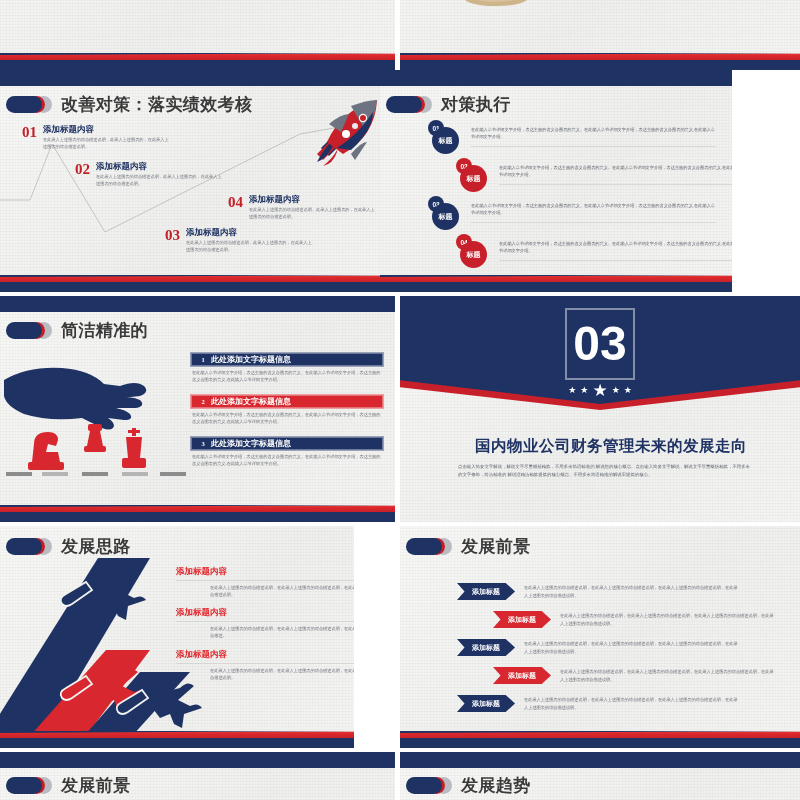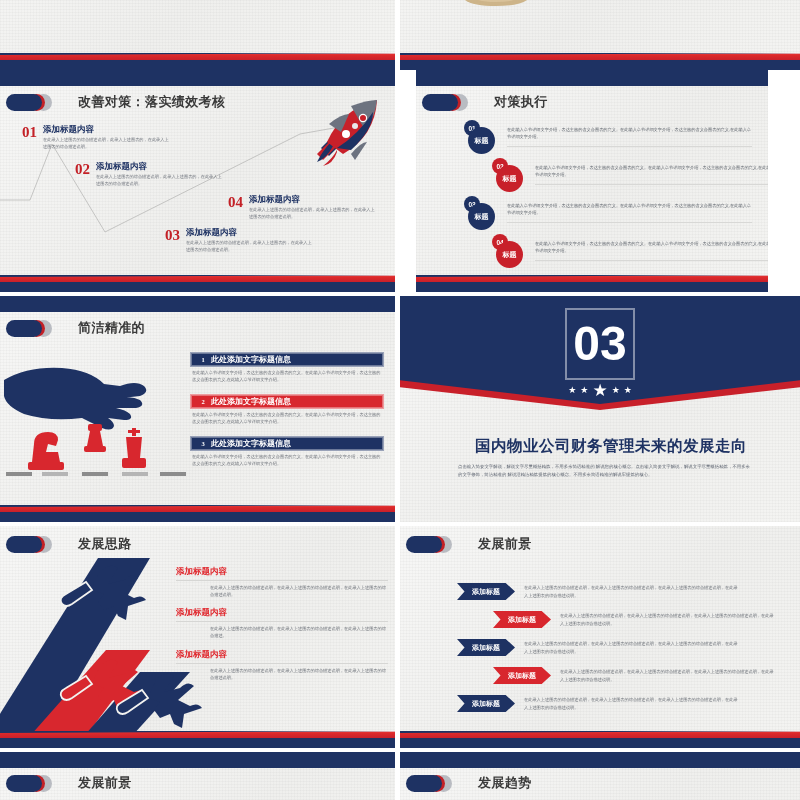--- a/index.html
+++ b/index.html
@@ -50,35 +50,35 @@
   }
   .badge .red{
     position:absolute;right:7px;top:0;width:17px;height:17px;border-radius:50%;
     background:#c32026;
   }
   .badge .navy{
     position:absolute;left:0;top:0;width:36px;height:17px;border-radius:9px;
     background:#1e3263;
   }
   .shead .htxt{
-    margin-left:26px;font-size:13px;font-weight:bold;color:#3a3a3a;letter-spacing:.4px;
+    margin-left:9px;font-size:17px;font-weight:bold;color:#3a3a3a;letter-spacing:.4px;
     white-space:nowrap;
   }
 
   
   #slideA{ left:0; top:70px; width:395px; height:222px; }
   .zig{ position:absolute; left:0; top:34px; width:395px; height:160px; z-index:1;}
   .numrow{ position:absolute; display:flex; align-items:flex-start; gap:6px; }
   .numrow .num{ font-size:15px; font-weight:bold; color:#c32026; line-height:1; font-family:"Liberation Serif",serif;}
   .numrow .tt{ font-size:8.5px;font-weight:bold;color:#1e3263;line-height:1.1;white-space:nowrap;}
   .numrow .dd{ font-size:4.2px;color:#6a6f78;line-height:1.55;margin-top:3px;max-width:128px;}
   .rocket{ position:absolute; right:8px; top:26px; width:80px; height:72px; }
 
   
-  #slideB{ left:416px; top:70px; width:352px; height:222px; }
+  #slideB{ left:380px; top:70px; width:352px; height:222px; }
   .crow{ position:absolute; display:flex; align-items:center; }
   .cwrap{ position:relative; width:42px; height:34px; flex:none;}
   .cwrap .small{
     position:absolute;left:3px;top:0;width:16px;height:16px;border-radius:50%;
     display:flex;align-items:center;justify-content:center;
     font-size:6.5px;font-weight:bold;color:#fff;
   }
   .cwrap .big{
     position:absolute;left:7px;top:7px;width:27px;height:27px;border-radius:50%;
     display:flex;align-items:center;justify-content:center;
@@ -125,21 +125,21 @@
   .dTitle{
     position:absolute;left:0;right:0;top:140px;text-align:center;z-index:5;
     font-size:15.5px;font-weight:bold;color:#1e3263;letter-spacing:.5px;padding-left:22px;
   }
   .dDesc{
     position:absolute;left:58px;right:50px;top:167px;z-index:5;
     font-size:4.4px;color:#5d6470;line-height:1.9;text-align:justify;
   }
 
   
-  #slideE{ left:0; top:526px; width:395px; height:222px; }
+  #slideE{ left:0; top:526px; width:354px; height:222px; }
   .planes{ position:absolute;left:0;top:24px;width:240px;height:186px; }
   .eList{ position:absolute; left:176px; top:40px; width:212px; }
   .eItem{ margin-bottom:9px; }
   .eTitle{ font-size:8.5px;font-weight:bold;color:#e0262c;margin-bottom:2px;}
   .eRule{ height:1px;background:#d6d6d4; margin-bottom:3px;}
   .eBody{ font-size:4.2px;color:#666b73;line-height:1.7;padding-left:34px;}
 
   
   #slideF{ left:400px; top:526px; width:400px; height:222px; }
   .fRow{ position:absolute; display:flex; align-items:center; }

